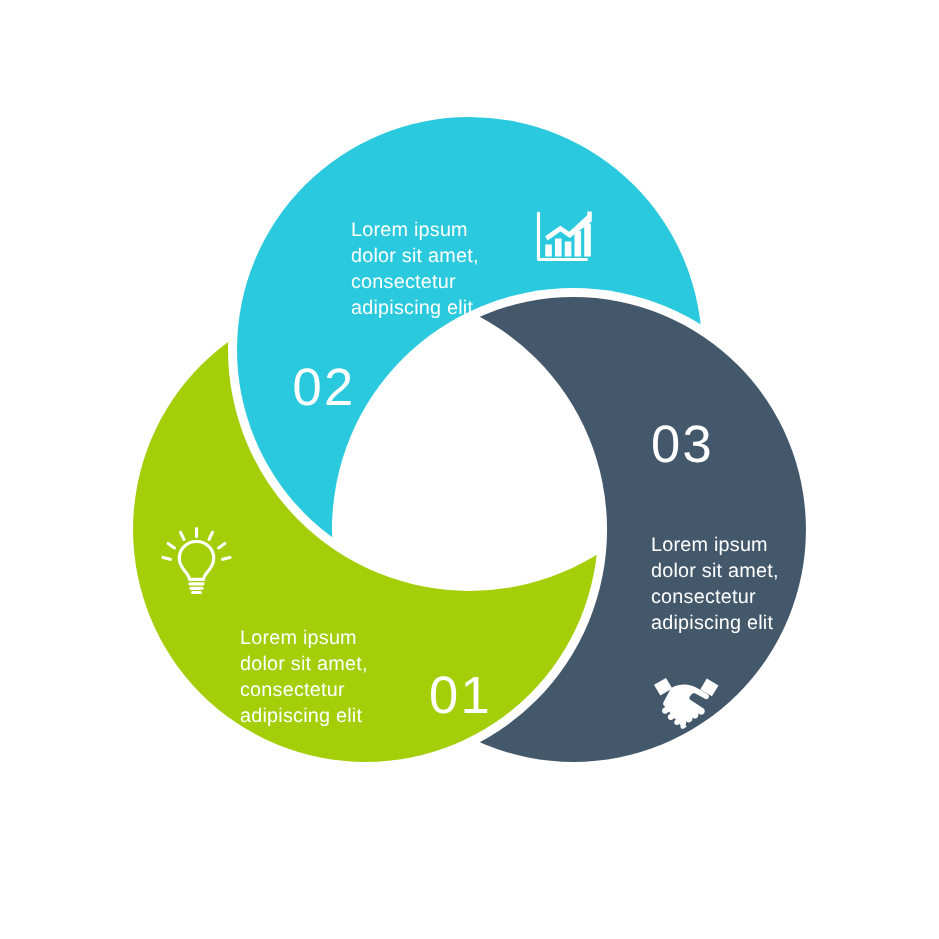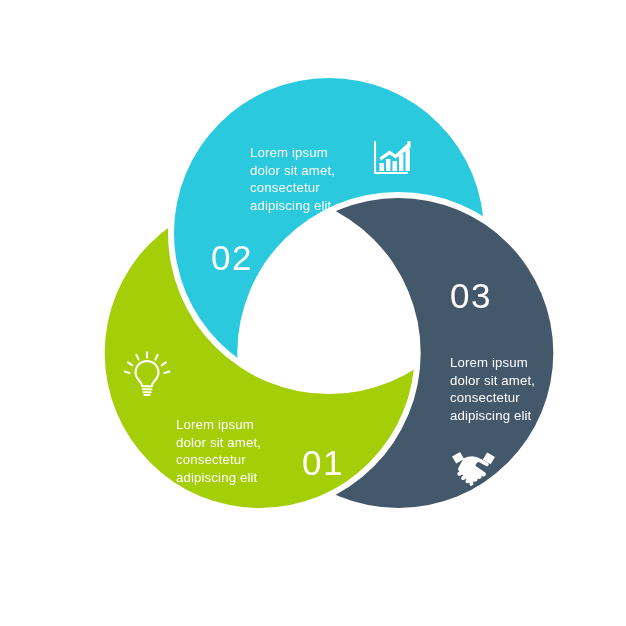--- a/index.html
+++ b/index.html
@@ -12,21 +12,20 @@
     width: 626px;
     height: 626px;
     overflow: hidden;
     font-family: "Liberation Sans", sans-serif;
   }
   #infographic-root {
     position: relative;
     width: 504px;
     height: 626px;
     background: #ffffff;
-    margin-left: 16px;
   }
   svg.diagram {
     display: block;
     width: 626px;
     height: 626px;
   }
   .seg-body {
     font-family: "Liberation Sans", sans-serif;
     font-size: 13.2px;
     fill: #ffffff;

